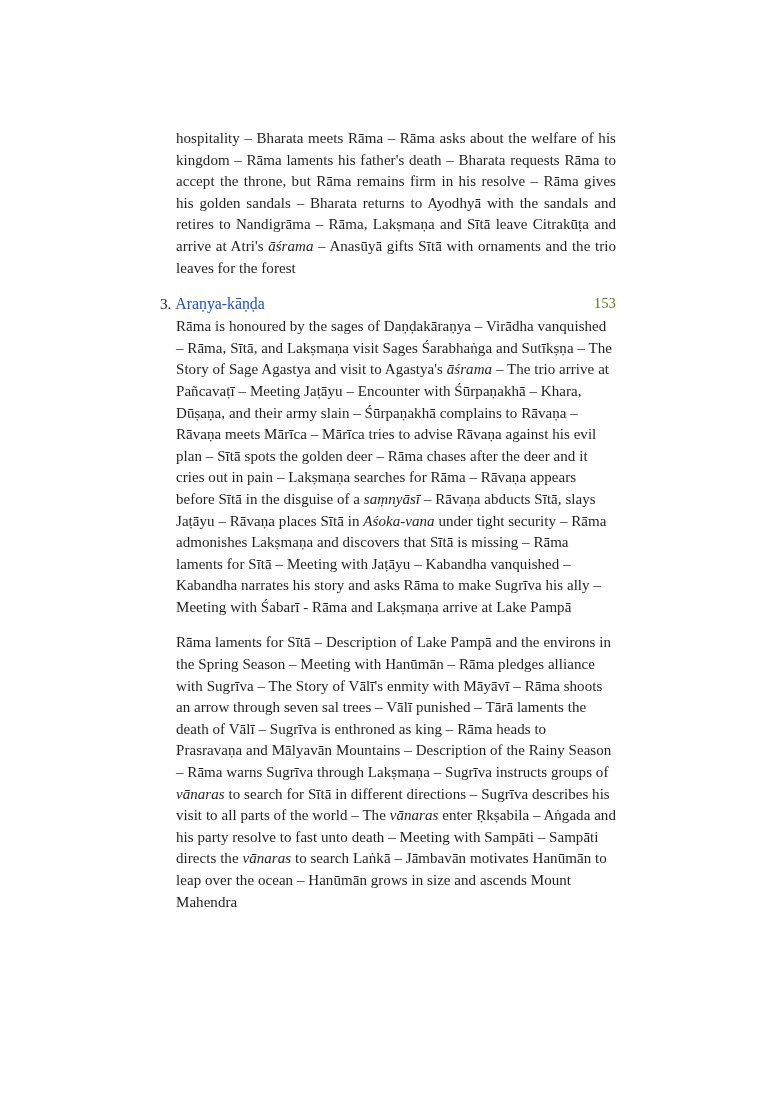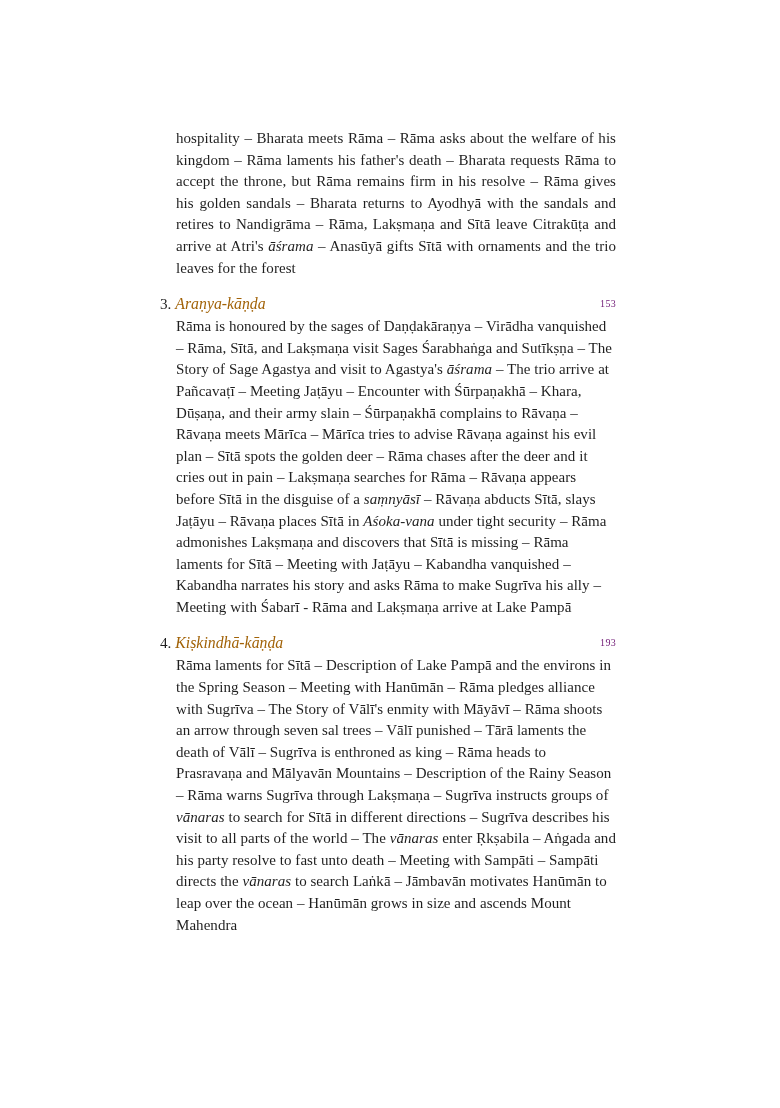--- a/index.html
+++ b/index.html
@@ -64,32 +64,31 @@
     line-height: 22px;
     margin-bottom: 1px;
   }
   .sec-num {
     font-style: normal;
     font-variant-numeric: oldstyle-nums;
     font-size: 15.2px;
     color: #1f1f1f;
   }
   .sec-title {
-    font-style: italic;
     font-size: 15.8px;
-    color: #a16207;
+    color: #1d4ed8;
   }
   .sec-page {
     position: absolute;
     right: 0;
     top: 0;
     font-variant-numeric: oldstyle-nums;
-    font-size: 10px;
+    font-size: 14px;
     letter-spacing: 0.3px;
-    color: #701a75;
+    color: #4d7c0f;
   }
 
   .it { font-style: italic; }
 
   .body-after-head {
     margin-top: 0;
   }
 </style>
 </head>
 <body>
@@ -103,22 +102,17 @@
     <div class="section-entry">
       <div class="section-head">
         <span class="sec-num">3.</span>
         <span class="sec-title">Araṇya-kāṇḍa</span>
         <span class="sec-page">153</span>
       </div>
       <p class="para body-after-head"><span>Rāma is honoured by the sages of Daṇḍakāraṇya – Virādha vanquished – Rāma, Sītā, and Lakṣmaṇa visit Sages Śarabhaṅga and Sutīkṣṇa – The Story of Sage Agastya and visit to Agastya's </span><span class="it">āśrama</span><span> – The trio arrive at Pañcavaṭī – Meeting Jaṭāyu – Encounter with Śūrpaṇakhā – Khara, Dūṣaṇa, and their army slain – Śūrpaṇakhā complains to Rāvaṇa – Rāvaṇa meets Mārīca – Mārīca tries to advise Rāvaṇa against his evil plan – Sītā spots the golden deer – Rāma chases after the deer and it cries out in pain – Lakṣmaṇa searches for Rāma – Rāvaṇa appears before Sītā in the disguise of a </span><span class="it">saṃnyāsī</span><span> – Rāvaṇa abducts Sītā, slays Jaṭāyu – Rāvaṇa places Sītā in </span><span class="it">Aśoka-vana</span><span> under tight security – Rāma admonishes Lakṣmaṇa and discovers that Sītā is missing – Rāma laments for Sītā – Meeting with Jaṭāyu – Kabandha vanquished – Kabandha narrates his story and asks Rāma to make Sugrīva his ally – Meeting with Śabarī - Rāma and Lakṣmaṇa arrive at Lake Pampā</span></p>
     </div>
 
     <div class="section-entry">
-      <div class="section-head">
-        <span class="sec-num">4.</span>
-        <span class="sec-title">Kiṣkindhā-kāṇḍa</span>
-        <span class="sec-page">193</span>
-      </div>
       <p class="para body-after-head"><span>Rāma laments for Sītā – Description of Lake Pampā and the environs in the Spring Season – Meeting with Hanūmān – Rāma pledges alliance with Sugrīva – The Story of Vālī's enmity with Māyāvī – Rāma shoots an arrow through seven sal trees – Vālī punished – Tārā laments the death of Vālī – Sugrīva is enthroned as king – Rāma heads to Prasravaṇa and Mālyavān Mountains – Description of the Rainy Season – Rāma warns Sugrīva through Lakṣmaṇa – Sugrīva instructs groups of </span><span class="it">vānaras</span><span> to search for Sītā in different directions – Sugrīva describes his visit to all parts of the world – The </span><span class="it">vānaras</span><span> enter Ṛkṣabila – Aṅgada and his party resolve to fast unto death – Meeting with Sampāti – Sampāti directs the </span><span class="it">vānaras</span><span> to search Laṅkā –  Jāmbavān motivates Hanūmān to leap over the ocean – Hanūmān grows in size and ascends Mount Mahendra</span></p>
     </div>
 
   </div>
 </div>
 
 </body></html>

